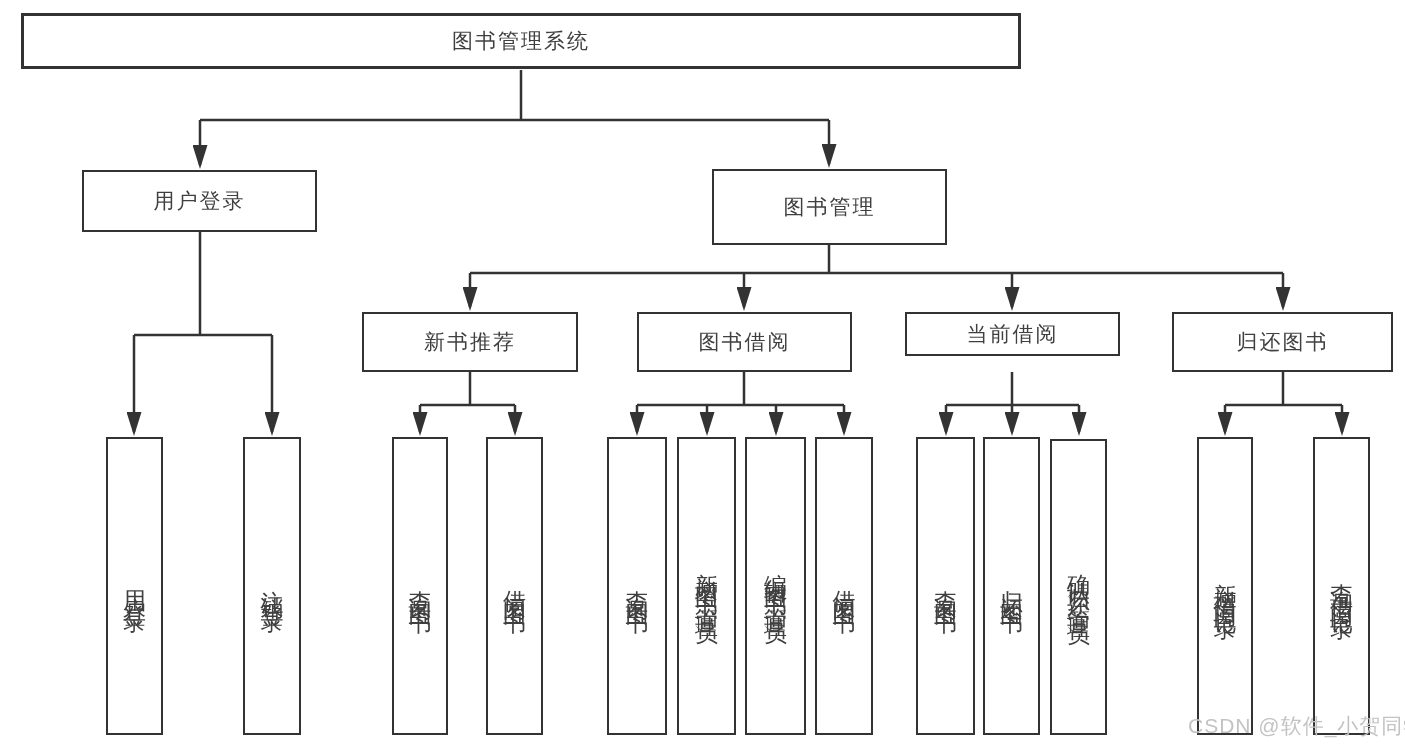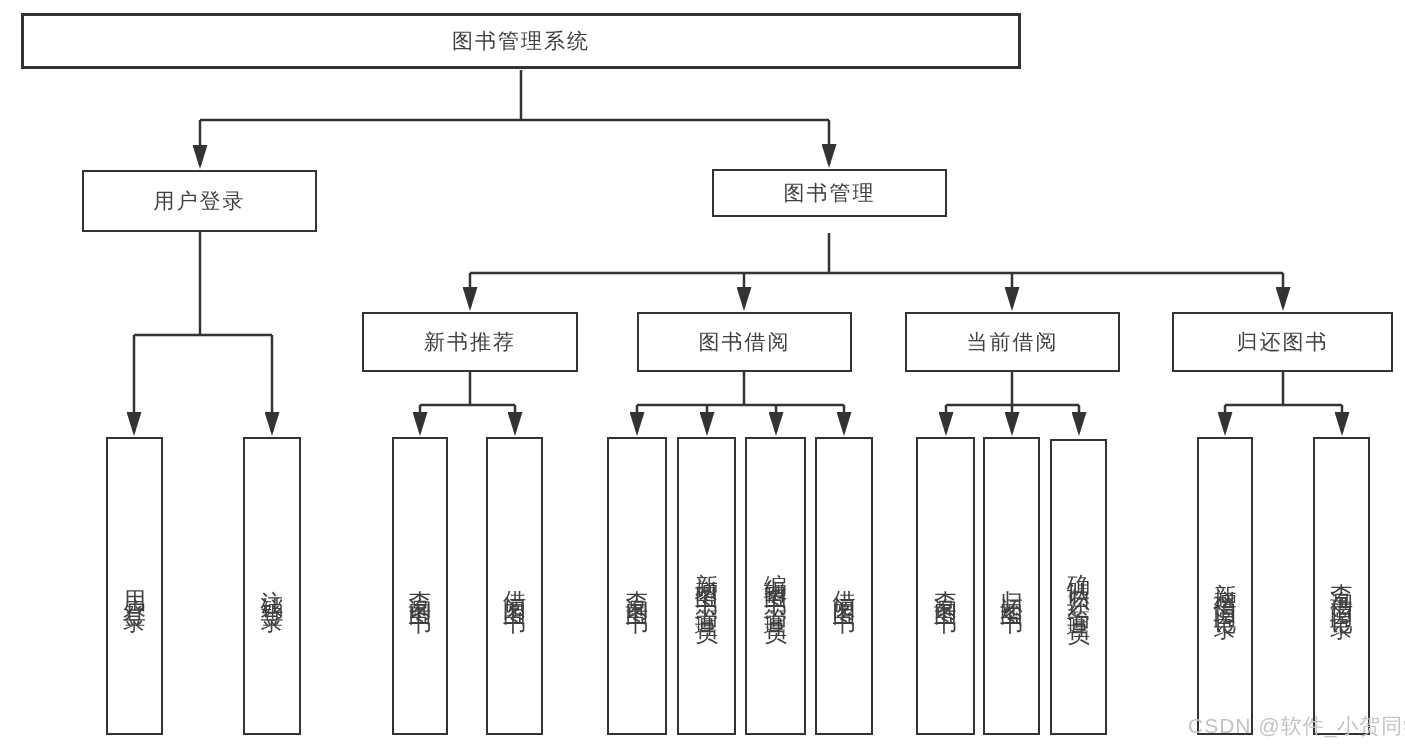--- a/index.html
+++ b/index.html
@@ -106,25 +106,25 @@
 
     <path d="M1283 372 V405"></path>
     <path d="M1225 405 H1342"></path>
     <path d="M1225 405 V432" marker-end="url(#arr)"></path>
     <path d="M1342 405 V432" marker-end="url(#arr)"></path>
   </svg>
 
   <div class="node root h-label" style="left:21px; top:13px; width:1000px; height:56px;">图书管理系统</div>
 
   <div class="node h-label" style="left:82px; top:170px; width:235px; height:62px;">用户登录</div>
-  <div class="node h-label" style="left:712px; top:169px; width:235px; height:48px;">图书管理</div>
+  <div class="node h-label" style="left:712px; top:169px; width:235px; height:76px;">图书管理</div>
 
   <div class="node h-label" style="left:637px; top:312px; width:215px; height:60px;">图书借阅</div>
   <div class="node h-label" style="left:362px; top:312px; width:216px; height:60px;">新书推荐</div>
-  <div class="node h-label" style="left:905px; top:312px; width:215px; height:60px;">当前借阅</div>
+  <div class="node h-label" style="left:905px; top:312px; width:215px; height:44px;">当前借阅</div>
   <div class="node h-label" style="left:1172px; top:312px; width:221px; height:60px;">归还图书</div>
 
   <div class="node v-label" style="left:106px; top:437px; width:57px; height:298px;">用户登录</div>
   <div class="node v-label" style="left:243px; top:437px; width:58px; height:298px;">注销登录</div>
 
   <div class="node v-label" style="left:392px; top:437px; width:56px; height:298px;">查询图书</div>
   <div class="node v-label" style="left:486px; top:437px; width:57px; height:298px;">借阅图书</div>
 
   <div class="node v-label" style="left:607px; top:437px; width:60px; height:298px;">查询图书</div>
   <div class="node v-label" style="left:677px; top:437px; width:59px; height:298px;">新增图书（管理员）</div>

